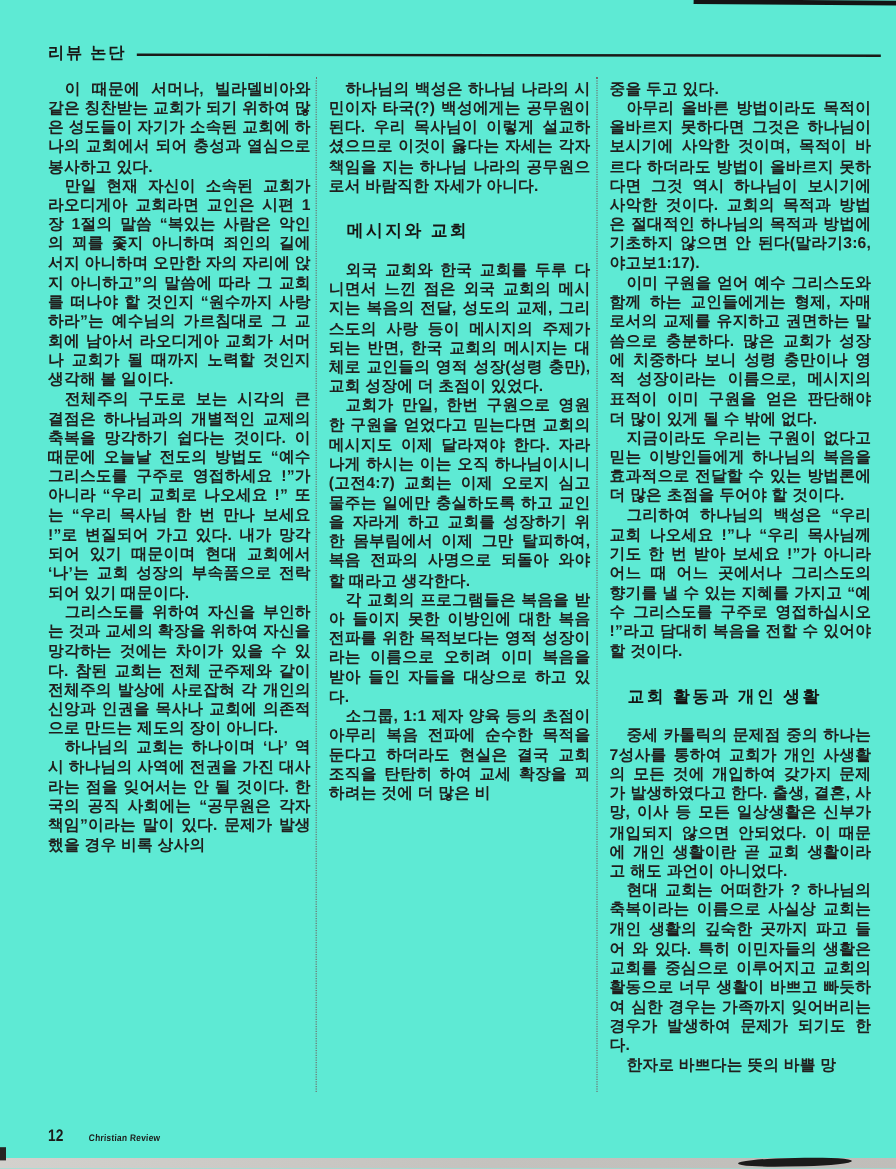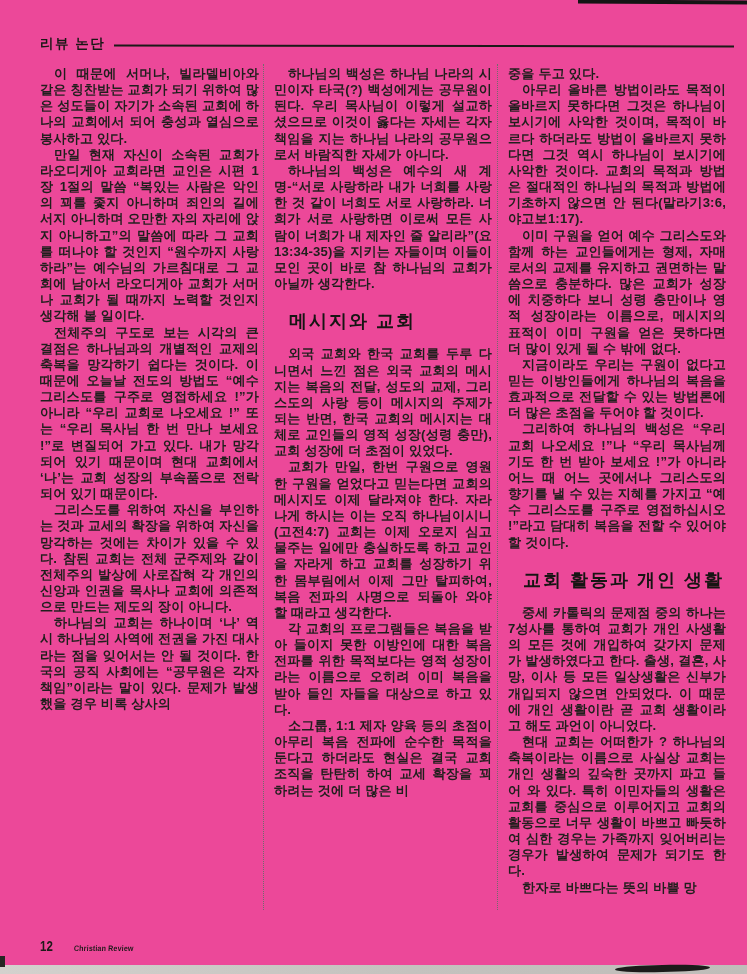--- a/index.html
+++ b/index.html
@@ -4,21 +4,21 @@
 <style>
   html,body{margin:0;padding:0;}
   body{
     width:747px;height:974px;
     background:#e9e8e5;
     font-family:"Liberation Sans","DejaVu Sans",sans-serif;
     overflow:hidden;
   }
   .page{
     position:relative;width:747px;height:974px;
-    background:#ec4899;
+    background:#5eead4;
     overflow:hidden;
   }
   
   .scan-edge-top{
     position:absolute;top:0;right:-6px;width:175px;height:4px;
     background:#141414;transform:rotate(.4deg);
   }
   .scan-edge-bottom{
     position:absolute;left:0;bottom:0;width:747px;height:9px;
     background:linear-gradient(to right,#d3d1cd,#c4c2be 55%,#bfbdb9);
@@ -45,21 +45,21 @@
     color:#201f1d;
     font-size:13.1px;line-height:16.15px;font-weight:bold;
     text-align:justify;word-break:break-all;letter-spacing:.2px;
   }
   .col-1{left:40px;width:219px;}
   .col-2{left:274px;width:218px;}
   .col-3{left:508px;width:218px;}
   .col p{margin:0;}
   .col p.indent{text-indent:14px;}
   .col h3{
-    font-size:18px;font-weight:bold;color:#161513;
+    font-size:14px;font-weight:bold;color:#161513;
     margin:21px 0 17px 0;padding-left:15px;letter-spacing:2px;
   }
   .sep{
     position:absolute;top:64px;height:846px;width:0;
     border-left:1.5px dotted #6f6e6c;
   }
   .sep-1{left:263px;}
   .sep-2{left:497px;}
   
   .folio{
@@ -84,31 +84,30 @@
 
   <div class="col col-1">
       <p class="indent">이 때문에 서머나, 빌라델비아와 같은 칭찬받는 교회가 되기 위하여 많은 성도들이 자기가 소속된 교회에 하나의 교회에서 되어 충성과 열심으로 봉사하고 있다.</p>
       <p class="indent">만일 현재 자신이 소속된 교회가 라오디게아 교회라면 교인은 시편 1장 1절의 말씀 “복있는 사람은 악인의 꾀를 좇지 아니하며 죄인의 길에 서지 아니하며 오만한 자의 자리에 앉지 아니하고”의 말씀에 따라 그 교회를 떠나야 할 것인지 “원수까지 사랑하라”는 예수님의 가르침대로 그 교회에 남아서 라오디게아 교회가 서머나 교회가 될 때까지 노력할 것인지 생각해 볼 일이다.</p>
       <p class="indent">전체주의 구도로 보는 시각의 큰 결점은 하나님과의 개별적인 교제의 축복을 망각하기 쉽다는 것이다. 이 때문에 오늘날 전도의 방법도 “예수 그리스도를 구주로 영접하세요 !”가 아니라 “우리 교회로 나오세요 !” 또는 “우리 목사님 한 번 만나 보세요 !”로 변질되어 가고 있다. 내가 망각되어 있기 때문이며 현대 교회에서 ‘나’는 교회 성장의 부속품으로 전락되어 있기 때문이다.</p>
       <p class="indent">그리스도를 위하여 자신을 부인하는 것과 교세의 확장을 위하여 자신을 망각하는 것에는 차이가 있을 수 있다. 참된 교회는 전체 군주제와 같이 전체주의 발상에 사로잡혀 각 개인의 신앙과 인권을 목사나 교회에 의존적으로 만드는 제도의 장이 아니다.</p>
       <p class="indent">하나님의 교회는 하나이며 ‘나’ 역시 하나님의 사역에 전권을 가진 대사라는 점을 잊어서는 안 될 것이다. 한국의 공직 사회에는 “공무원은 각자 책임”이라는 말이 있다. 문제가 발생했을 경우 비록 상사의</p>
     </div>
   <div class="col col-2">
       <p class="indent">하나님의 백성은 하나님 나라의 시민이자 타국(?) 백성에게는 공무원이 된다. 우리 목사님이 이렇게 설교하셨으므로 이것이 옳다는 자세는 각자 책임을 지는 하나님 나라의 공무원으로서 바람직한 자세가 아니다.</p>
-      <p class="indent">하나님의 백성은 예수의 새 계명-“서로 사랑하라 내가 너희를 사랑한 것 같이 너희도 서로 사랑하라. 너희가 서로 사랑하면 이로써 모든 사람이 너희가 내 제자인 줄 알리라”(요13:34-35)을 지키는 자들이며 이들이 모인 곳이 바로 참 하나님의 교회가 아닐까 생각한다.</p>
       <h3>메시지와 교회</h3>
       <p class="indent">외국 교회와 한국 교회를 두루 다니면서 느낀 점은 외국 교회의 메시지는 복음의 전달, 성도의 교제, 그리스도의 사랑 등이 메시지의 주제가 되는 반면, 한국 교회의 메시지는 대체로 교인들의 영적 성장(성령 충만), 교회 성장에 더 초점이 있었다.</p>
       <p class="indent">교회가 만일, 한번 구원으로 영원한 구원을 얻었다고 믿는다면 교회의 메시지도 이제 달라져야 한다. 자라나게 하시는 이는 오직 하나님이시니(고전4:7) 교회는 이제 오로지 심고 물주는 일에만 충실하도록 하고 교인을 자라게 하고 교회를 성장하기 위한 몸부림에서 이제 그만 탈피하여, 복음 전파의 사명으로 되돌아 와야 할 때라고 생각한다.</p>
       <p class="indent">각 교회의 프로그램들은 복음을 받아 들이지 못한 이방인에 대한 복음 전파를 위한 목적보다는 영적 성장이라는 이름으로 오히려 이미 복음을 받아 들인 자들을 대상으로 하고 있다.</p>
       <p class="indent">소그룹, 1:1 제자 양육 등의 초점이 아무리 복음 전파에 순수한 목적을 둔다고 하더라도 현실은 결국 교회 조직을 탄탄히 하여 교세 확장을 꾀하려는 것에 더 많은 비</p>
     </div>
   <div class="col col-3">
       <p>중을 두고 있다.</p>
       <p class="indent">아무리 올바른 방법이라도 목적이 올바르지 못하다면 그것은 하나님이 보시기에 사악한 것이며, 목적이 바르다 하더라도 방법이 올바르지 못하다면 그것 역시 하나님이 보시기에 사악한 것이다. 교회의 목적과 방법은 절대적인 하나님의 목적과 방법에 기초하지 않으면 안 된다(말라기3:6, 야고보1:17).</p>
-      <p class="indent">이미 구원을 얻어 예수 그리스도와 함께 하는 교인들에게는 형제, 자매로서의 교제를 유지하고 권면하는 말씀으로 충분하다. 많은 교회가 성장에 치중하다 보니 성령 충만이나 영적 성장이라는 이름으로, 메시지의 표적이 이미 구원을 얻은 못하다면 더 많이 있게 될 수 밖에 없다.</p>
+      <p class="indent">이미 구원을 얻어 예수 그리스도와 함께 하는 교인들에게는 형제, 자매로서의 교제를 유지하고 권면하는 말씀으로 충분하다. 많은 교회가 성장에 치중하다 보니 성령 충만이나 영적 성장이라는 이름으로, 메시지의 표적이 이미 구원을 얻은 판단해야 더 많이 있게 될 수 밖에 없다.</p>
       <p class="indent">지금이라도 우리는 구원이 없다고 믿는 이방인들에게 하나님의 복음을 효과적으로 전달할 수 있는 방법론에 더 많은 초점을 두어야 할 것이다.</p>
       <p class="indent">그리하여 하나님의 백성은 “우리 교회 나오세요 !”나 “우리 목사님께 기도 한 번 받아 보세요 !”가 아니라 어느 때 어느 곳에서나 그리스도의 향기를 낼 수 있는 지혜를 가지고 “예수 그리스도를 구주로 영접하십시오 !”라고 담대히 복음을 전할 수 있어야 할 것이다.</p>
       <h3>교회 활동과 개인 생활</h3>
       <p class="indent">중세 카톨릭의 문제점 중의 하나는 7성사를 통하여 교회가 개인 사생활의 모든 것에 개입하여 갖가지 문제가 발생하였다고 한다. 출생, 결혼, 사망, 이사 등 모든 일상생활은 신부가 개입되지 않으면 안되었다. 이 때문에 개인 생활이란 곧 교회 생활이라고 해도 과언이 아니었다.</p>
       <p class="indent">현대 교회는 어떠한가 ? 하나님의 축복이라는 이름으로 사실상 교회는 개인 생활의 깊숙한 곳까지 파고 들어 와 있다. 특히 이민자들의 생활은 교회를 중심으로 이루어지고 교회의 활동으로 너무 생활이 바쁘고 빠듯하여 심한 경우는 가족까지 잊어버리는 경우가 발생하여 문제가 되기도 한다.</p>
       <p class="indent">한자로 바쁘다는 뜻의 바쁠 망</p>
     </div>
 
   <div class="folio">
     <span class="num">12</span>

